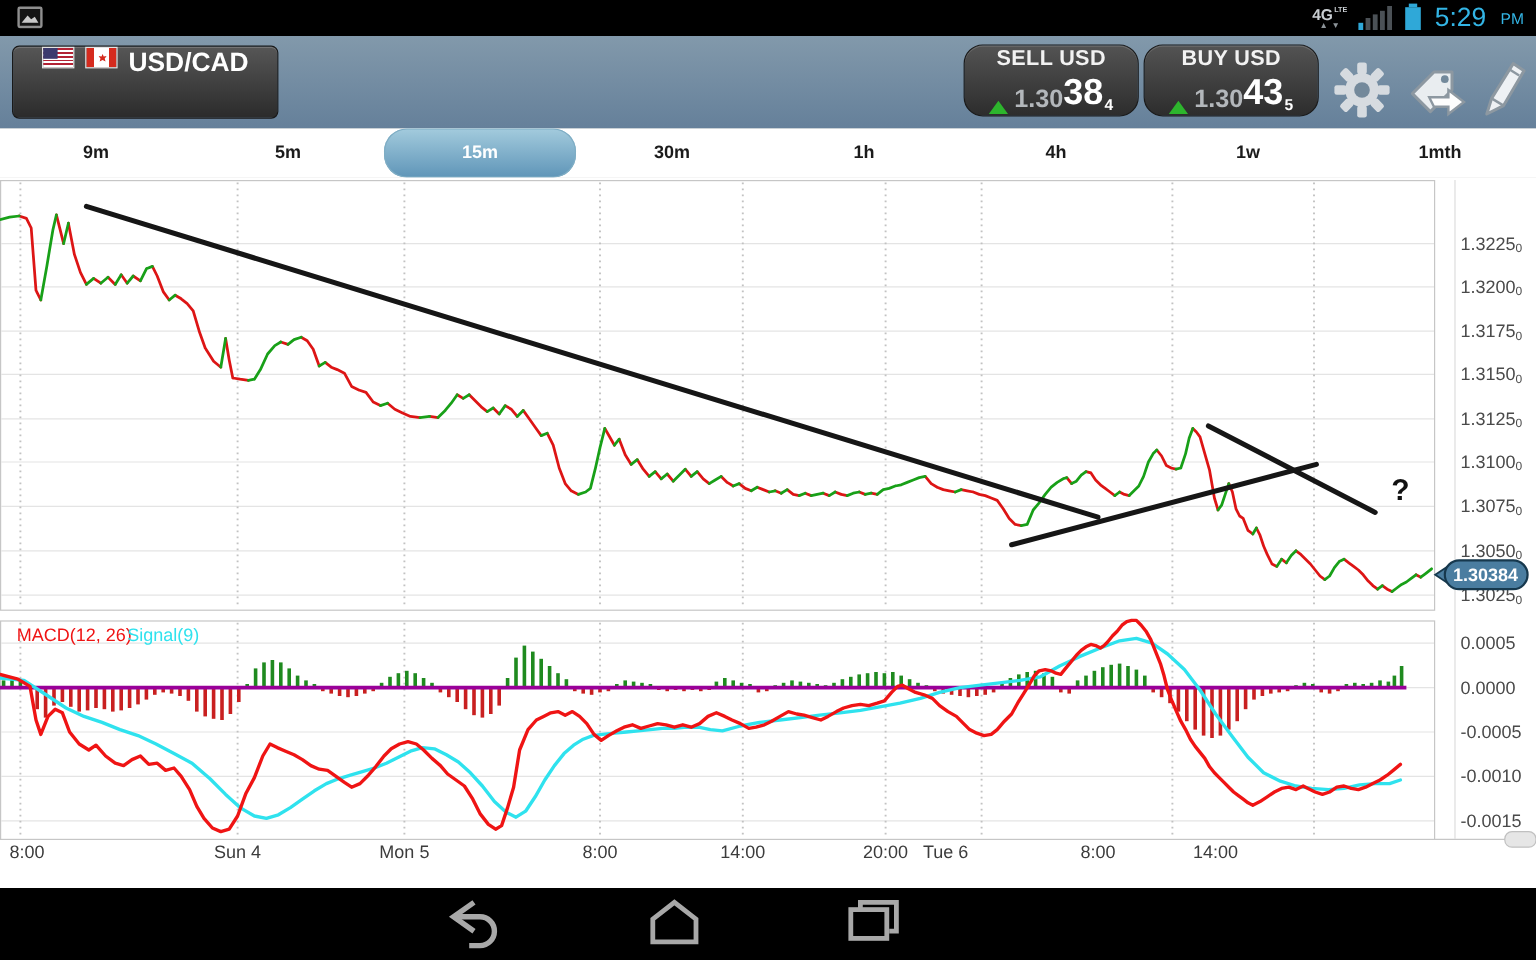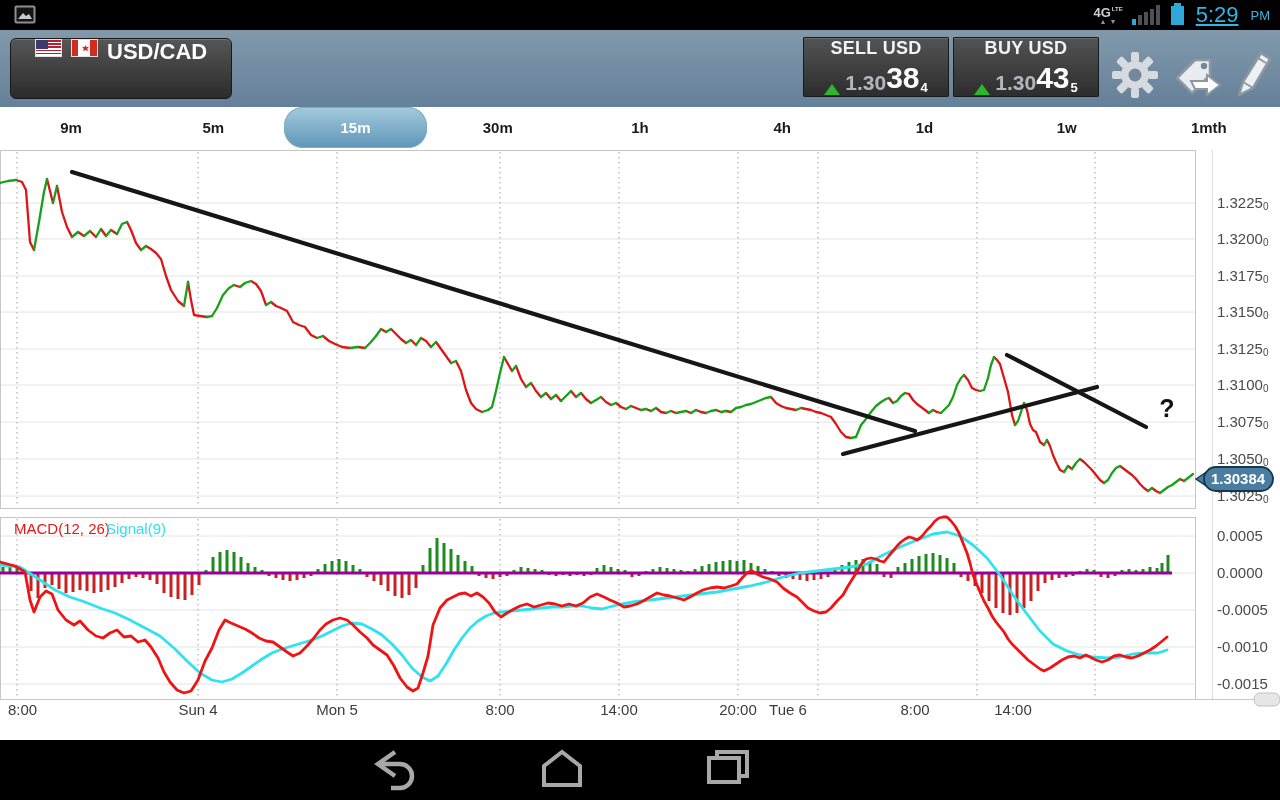--- a/index.html
+++ b/index.html
@@ -12,36 +12,36 @@
   .net{display:flex;flex-direction:column;align-items:center;line-height:1;margin-top:1px;}
   .net-top{color:#c9ced2;font-weight:700;font-size:13px;letter-spacing:0;}
   .net-top .lte{font-size:6px;font-weight:700;vertical-align:top;margin-left:1px;}
   .net-arrows{display:flex;gap:3px;margin-top:-1px;}
   .net-arrows span{font-size:7px;color:#8d9499;}
   .sigbars{display:flex;align-items:flex-end;gap:2px;height:20px;}
   .sigbars i{display:block;width:4px;background:#4b5156;}
   .sigbars i.on{background:#2fa8d8;}
   .battery{position:relative;width:13px;height:19px;background:#2fa8d8;margin-left:2px;}
   .battery::before{content:"";position:absolute;top:-3px;left:3px;width:7px;height:3px;background:#2fa8d8;}
-  .time{color:#33b5e5;font-size:22px;margin-left:3px;text-decoration:underline;}
+  .time{color:#33b5e5;font-size:22px;margin-left:3px;}
   .ampm{color:#33b5e5;font-size:13px;margin-left:3px;}
   
   .header{position:absolute;left:0;top:30px;width:1280px;height:77px;
           background:linear-gradient(#8299ab,#65809a);border-bottom:1px solid #46606f;}
   .instr{position:absolute;left:10px;top:8px;height:59px;display:flex;gap:9px;
          padding:0 24px;border-radius:6px;background:linear-gradient(#565656,#2b2b2b);
          border:1px solid #191919;box-shadow:inset 0 1px 0 rgba(255,255,255,.18);}
   .instr .sym{color:#fff;font-size:22px;font-weight:700;}
   .flag{width:27px;height:18px;position:relative;border:1px solid #e3e3e3;box-sizing:border-box;flex:none;}
   .flag-us{background:repeating-linear-gradient(180deg,#b22234 0 1.6px,#fff 1.6px 3.2px);}
   .flag-us::before{content:"";position:absolute;left:0;top:0;width:12px;height:9px;background:#3c3b6e;}
   .flag-ca{background:linear-gradient(90deg,#d52b1e 0 26%,#fff 26% 74%,#d52b1e 74%);}
   .flag-ca::after{content:"";position:absolute;left:10px;top:5px;width:7px;height:7px;background:#d52b1e;
       clip-path:polygon(50% 0,63% 30%,100% 25%,75% 55%,85% 90%,50% 70%,15% 90%,25% 55%,0 25%,37% 30%);}
-  .trade-btn{position:absolute;top:7px;width:144px;height:58px;border-radius:1px;
+  .trade-btn{position:absolute;top:7px;width:144px;height:58px;border-radius:16px;
              background:linear-gradient(#535353,#2d2d2d);border:1px solid #1a1a1a;
              box-shadow:inset 0 1px 0 rgba(255,255,255,.15);display:flex;flex-direction:column;
              align-items:center;justify-content:center;cursor:pointer;}
   .trade-btn .lbl{color:#f2f2f2;font-size:18px;font-weight:700;letter-spacing:.3px;line-height:1.1;}
   .prow{display:flex;align-items:flex-end;margin-top:2px;}
   .tri{width:0;height:0;border-left:8px solid transparent;border-right:8px solid transparent;
        border-bottom:11px solid #2db52d;margin-right:5px;}
   .p-gray{color:#b3b7bb;font-size:21px;font-weight:700;}
   .p-big{color:#fff;font-size:30px;font-weight:800;}
   .p-sub{color:#fff;font-size:13px;font-weight:700;margin-top:8px;margin-left:1px;}
@@ -140,21 +140,20 @@
     </svg>
   </div>
 
   <div class="tabsrow" id="tabs">
       <div class="tab">9m</div>
       <div class="tab">5m</div>
       <div class="tab sel">15m</div>
       <div class="tab">30m</div>
       <div class="tab">1h</div>
       <div class="tab">4h</div>
-      <div class="tab">1d</div>
       <div class="tab">1w</div>
       <div class="tab">1mth</div>
     </div>
 
   <div class="chartwrap">
     <svg id="chart-svg" width="1280" height="592" viewBox="0 148 1280 592">
         <rect x="0.5" y="150.5" width="1195" height="358" fill="none" stroke="#c6c6c6"></rect>
         <rect x="0.5" y="517.5" width="1195" height="182" fill="none" stroke="#c6c6c6"></rect>
         <line x1="1212.5" y1="150" x2="1212.5" y2="699" stroke="#dddddd"></line>
         <line x1="1195" y1="699.5" x2="1280" y2="699.5" stroke="#c6c6c6"></line>

